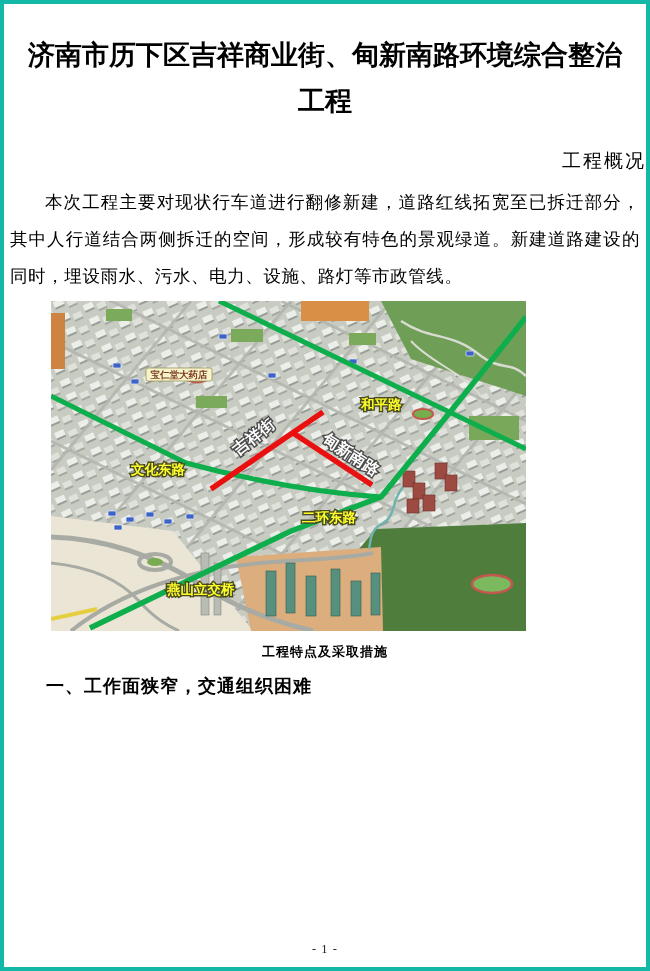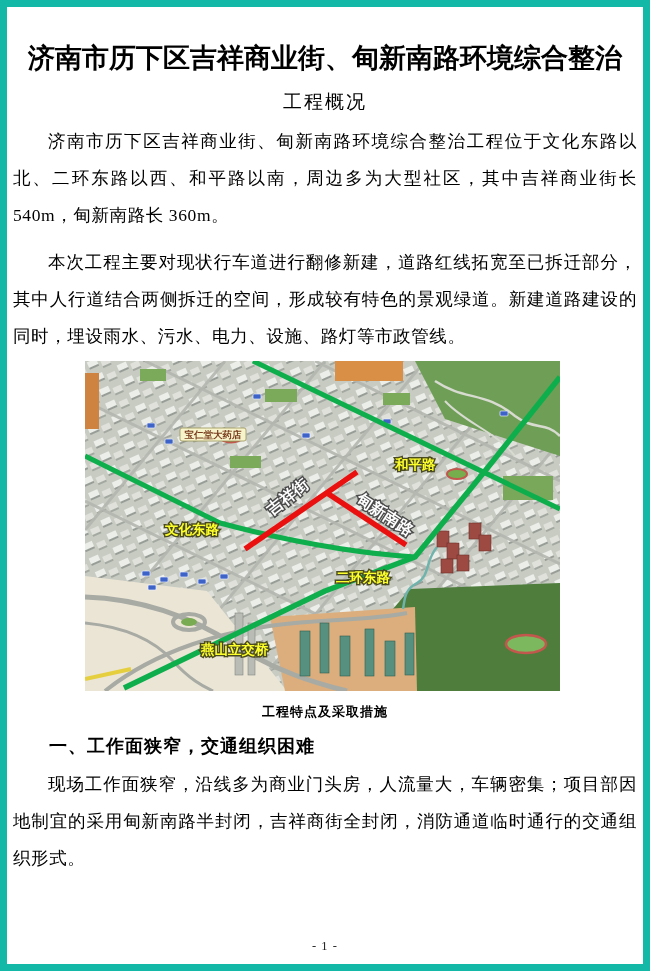--- a/index.html
+++ b/index.html
@@ -1,36 +1,36 @@
 <!DOCTYPE html>
 <html><head>
 <meta charset="utf-8">
 <style>
   * { margin:0; padding:0; box-sizing:border-box; }
   html,body { background:#ffffff; }
   .page {
     width:650px; height:971px; position:relative; overflow:hidden;
-    background:#ffffff; border:7px solid #14b8a6;
+    background:#ffffff; border:4px solid #14b8a6;
     font-family:"Liberation Serif","DejaVu Serif",serif; color:#000;
   }
   .title {
     margin-top:28px; text-align:center;
     font-family:"Liberation Sans","DejaVu Sans",sans-serif;
     font-weight:900; font-size:27px; line-height:46px; color:#000;
   }
   .h-overview {
-    margin-top:8px; text-align:center; font-size:19px; letter-spacing:2px;
+    margin-top:24px; text-align:right; font-size:19px; letter-spacing:2px;
     font-weight:400;
   }
   .para {
     margin:8px 6px 0 6px; font-size:17.5px; line-height:37px;
     text-align:justify; text-indent:2em; letter-spacing:0.6px;
   }
   .para.tight { margin-top:10px; }
-  .map-wrap { width:534px; height:330px; margin:6px 0 0 78px; }
+  .map-wrap { width:534px; height:330px; margin:6px 0 0 47px; }
   .map-wrap svg { display:block; }
   .h-features {
     margin-top:12px; text-align:center; font-size:13px; font-weight:700;
     font-family:"Liberation Sans","DejaVu Sans",sans-serif; letter-spacing:1px;
   }
   .h-sub {
     margin:13px 6px 0 6px; text-indent:2em; font-size:18px; font-weight:700;
     font-family:Liberation Serif, serif; letter-spacing:1px;
   }
   .footer {
@@ -39,25 +39,25 @@
   }
   .maplabel { font-family:"Liberation Sans","DejaVu Sans",sans-serif; font-weight:bold; }
 </style>
 </head>
 <body>
 
 <div class="page">
 
   <div class="title">
     <div>济南市历下区吉祥商业街、甸新南路环境综合整治</div>
+    <div>工程</div>
   </div>
 
   <div class="h-overview">工程概况</div>
 
-  <p class="para">济南市历下区吉祥商业街、甸新南路环境综合整治工程位于文化东路以北、二环东路以西、和平路以南，周边多为大型社区，其中吉祥商业街长 540m，甸新南路长 360m。</p>
   <p class="para tight">本次工程主要对现状行车道进行翻修新建，道路红线拓宽至已拆迁部分，其中人行道结合两侧拆迁的空间，形成较有特色的景观绿道。新建道路建设的同时，埋设雨水、污水、电力、设施、路灯等市政管线。</p>
 
   <div class="map-wrap">
     <svg width="475" height="330" viewBox="0 0 475 330">
       <defs>
         <pattern id="bldg" width="26" height="15" patternUnits="userSpaceOnUse" patternTransform="rotate(-24)">
           <rect width="26" height="15" fill="#c7cbc2"></rect>
           <rect x="1" y="2" width="10" height="6" fill="#eceeea"></rect>
           <rect x="1" y="8" width="10" height="2" fill="#989e97"></rect>
           <rect x="14" y="6" width="9" height="6" fill="#dfe1da"></rect>
@@ -172,16 +172,15 @@
       </g>
       <g class="maplabel" style="paint-order:stroke; stroke:#4a4a4a; stroke-width:2.8px;" fill="#ffffff" font-size="16">
         <text transform="translate(206,140) rotate(-38)" text-anchor="middle">吉祥街</text>
         <text transform="translate(297,158) rotate(33)" text-anchor="middle">甸新南路</text>
       </g>
     </svg>
   </div>
 
   <div class="h-features">工程特点及采取措施</div>
   <div class="h-sub">一、工作面狭窄，交通组织困难</div>
-  <p class="para">现场工作面狭窄，沿线多为商业门头房，人流量大，车辆密集；项目部因地制宜的采用甸新南路半封闭，吉祥商街全封闭，消防通道临时通行的交通组织形式。</p>
 
   <div class="footer">- 1 -</div>
 </div>
 
 </body></html>

